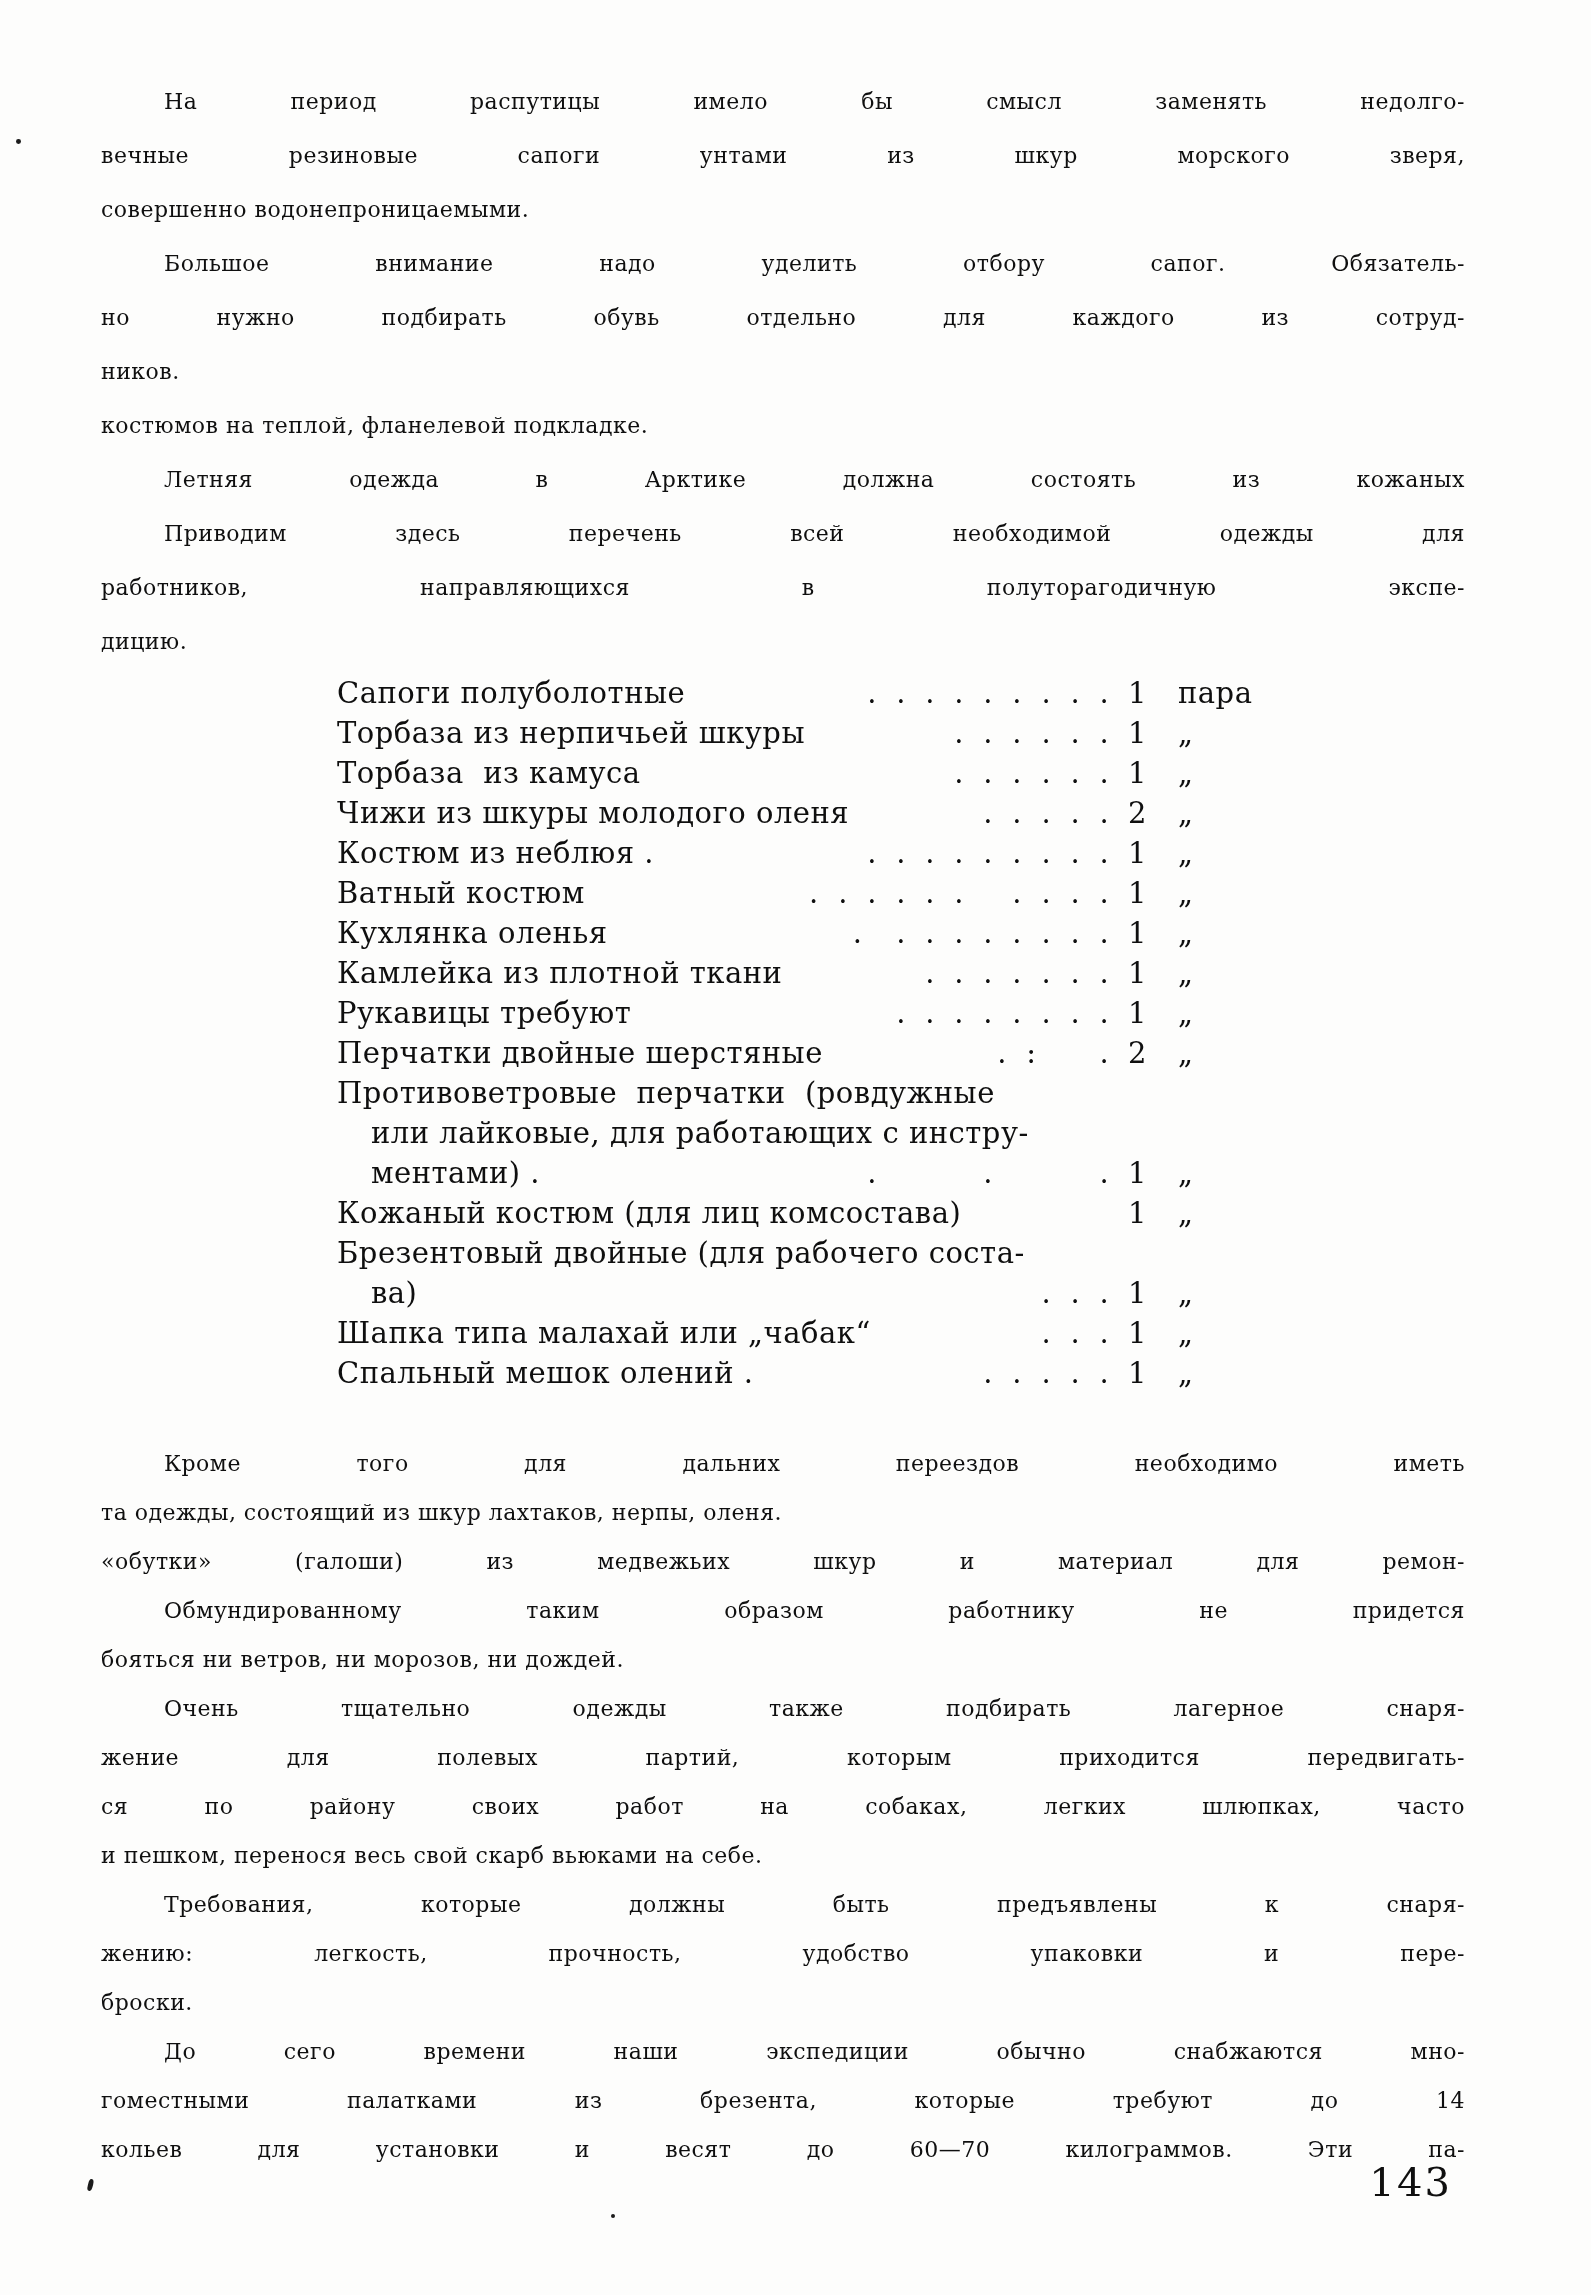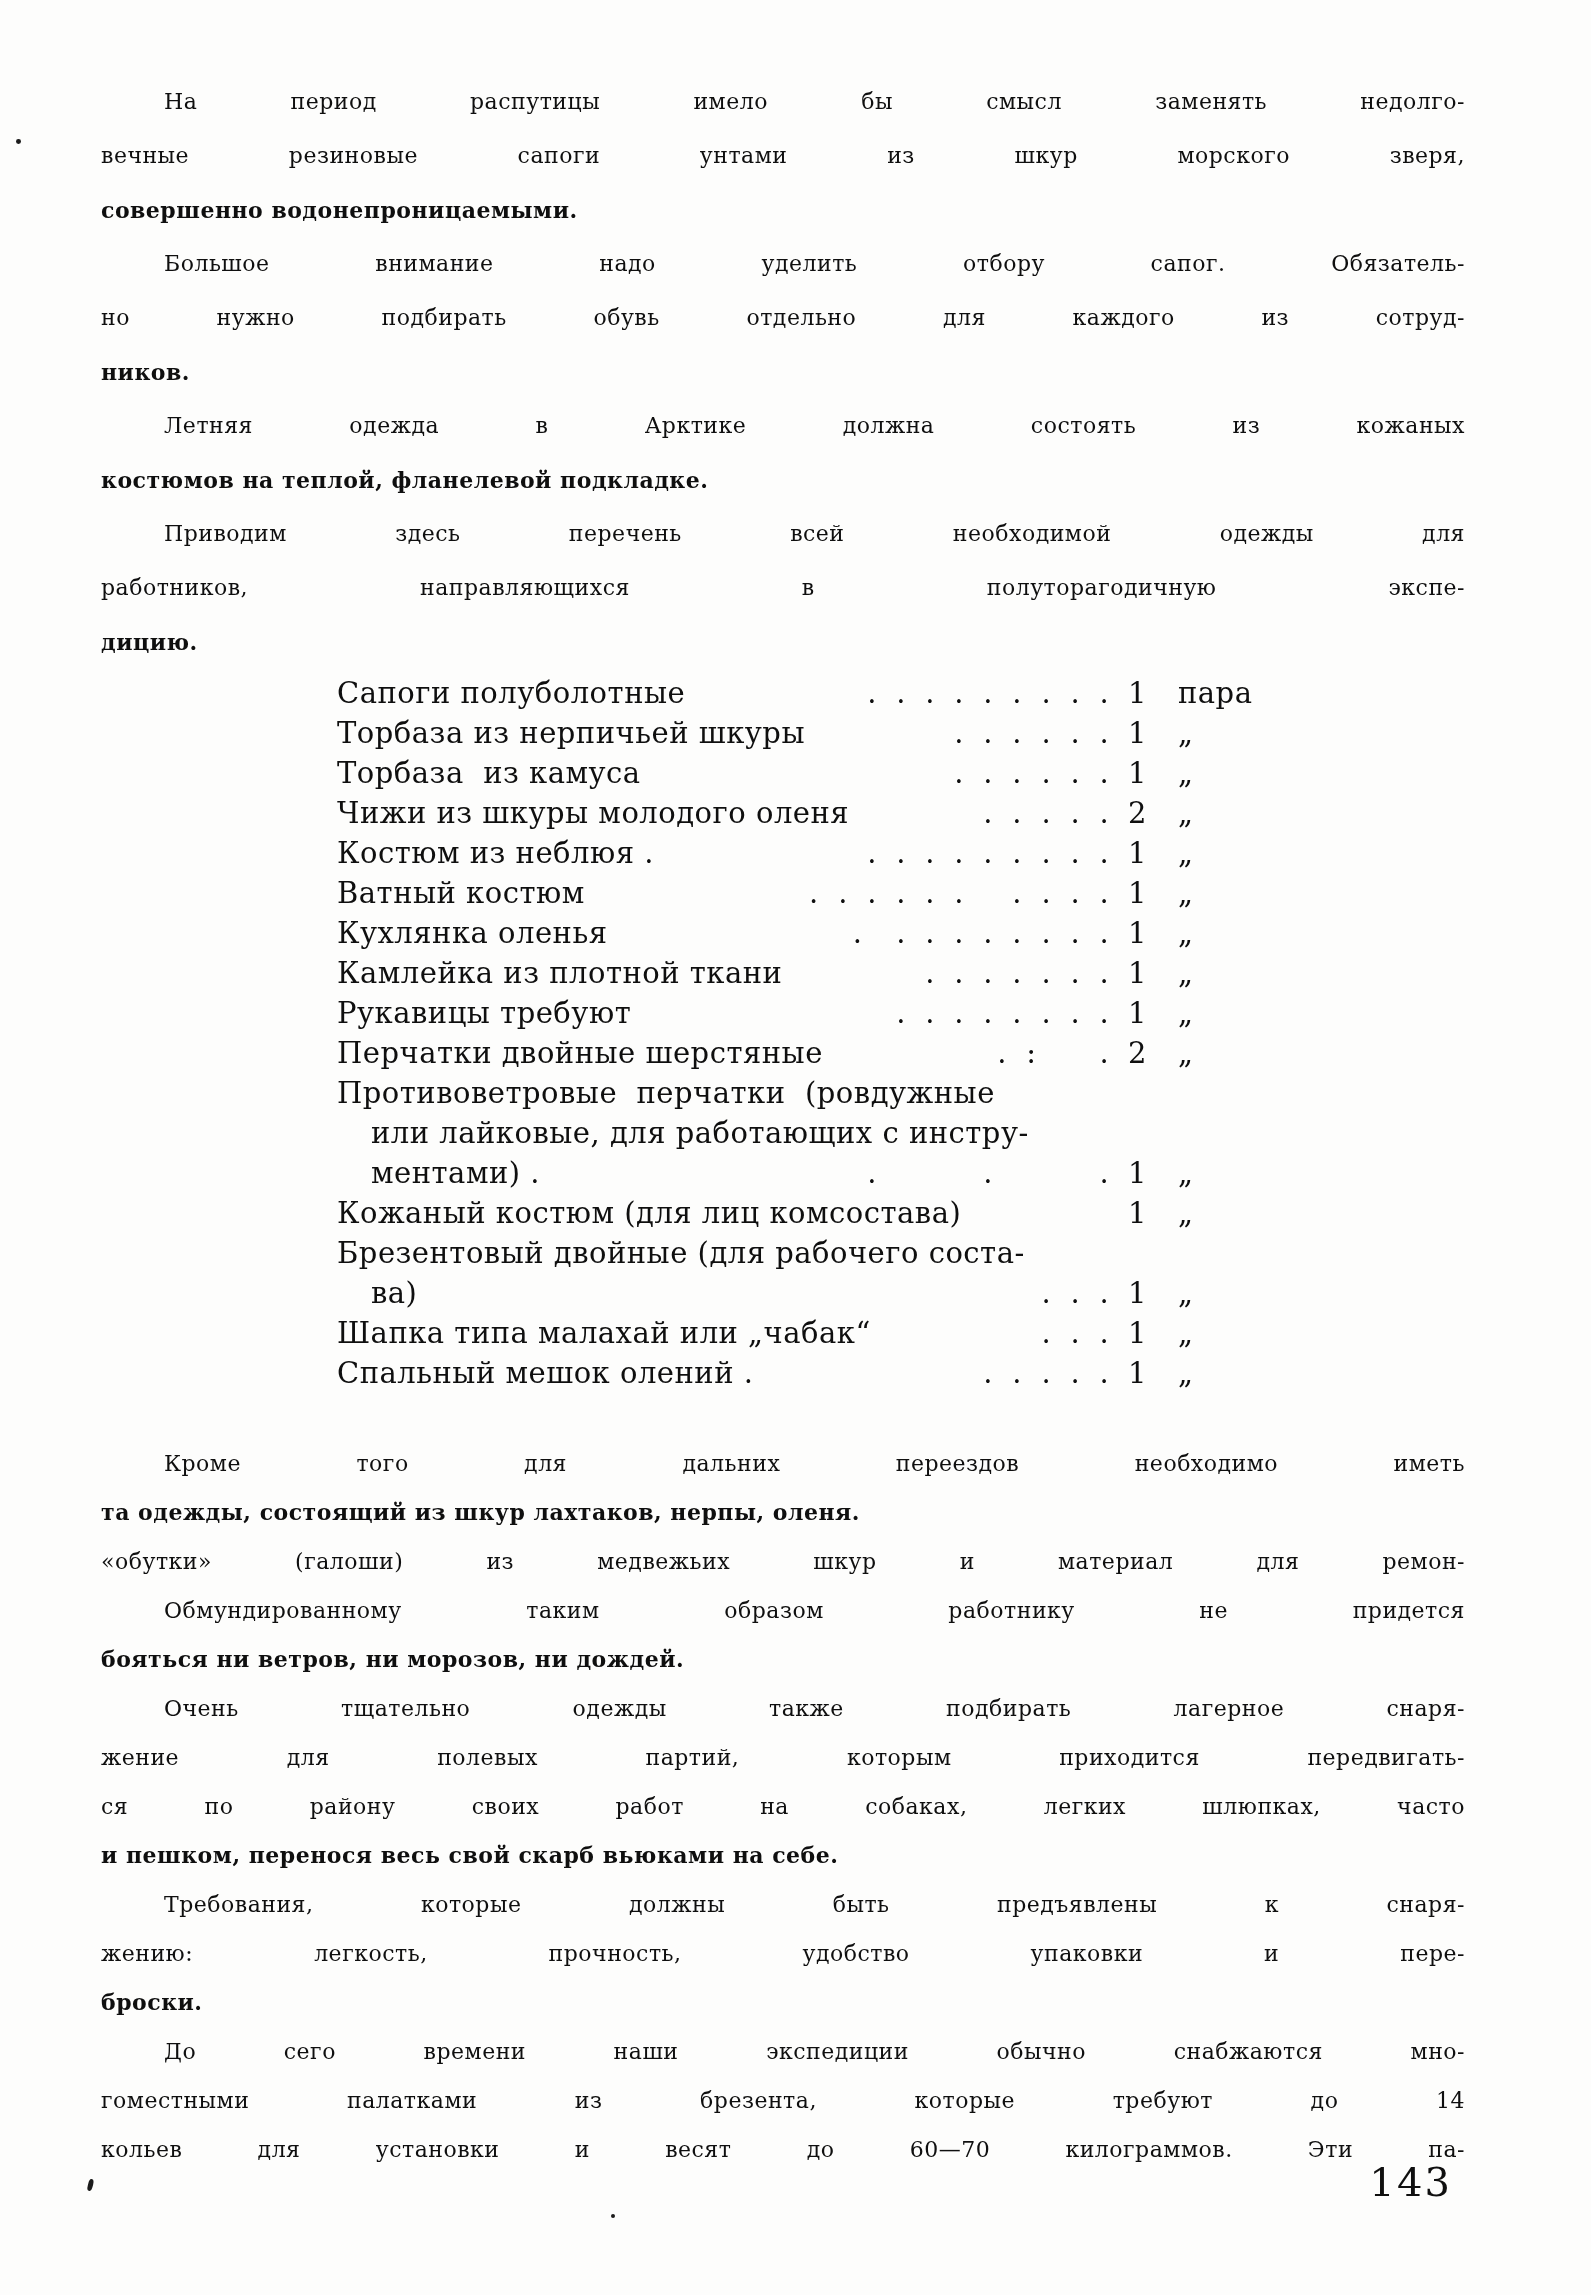--- a/index.html
+++ b/index.html
@@ -19,21 +19,21 @@
   .line {
     font-size:22px;
     height:54px; line-height:54px;
     letter-spacing:0.5px;
     text-align:justify;
     text-align-last:justify;
     white-space:normal;
   }
   #paras-bottom .line { height:49px; line-height:49px; }
   .line.first { text-indent:63px; }
-  .line.last  { text-align-last:left;font-weight:bold; }
+  .line.last  { text-align-last:left; }
   
   #list { position:absolute; left:337px; top:673px; width:934px; }
   .lrow {
     display:flex; align-items:baseline;
     height:40px; line-height:40px;
     font-size:29px; letter-spacing:0.5px;
   }
   .lrow .nm   { white-space:pre;text-align:center; }
   .lrow .dots { flex:1; text-align:right; white-space:pre; letter-spacing:5.3px; padding-right:14px; overflow:hidden; }
   .lrow .qty  { width:50px;  white-space:pre; }
@@ -60,22 +60,22 @@
         <div class="line first">На период распутицы имело бы смысл заменять недолго-</div>
         <div class="line">вечные резиновые сапоги унтами из шкур морского зверя,</div>
         <div class="line last">совершенно водонепроницаемыми.</div>
       </div>
       <div class="para">
         <div class="line first">Большое внимание надо уделить отбору сапог. Обязатель-</div>
         <div class="line">но нужно подбирать обувь отдельно для каждого из сотруд-</div>
         <div class="line last">ников.</div>
       </div>
       <div class="para">
+        <div class="line last">костюмов на теплой, фланелевой подкладке.</div>
         <div class="line first">Летняя одежда в Арктике должна состоять из кожаных</div>
-        <div class="line last">костюмов на теплой, фланелевой подкладке.</div>
       </div>
       <div class="para">
         <div class="line first">Приводим здесь перечень всей необходимой одежды для</div>
         <div class="line">работников, направляющихся в полуторагодичную экспе-</div>
         <div class="line last">дицию.</div>
       </div>
     </div>
 
   <div id="list">
       <div class="lrow">

